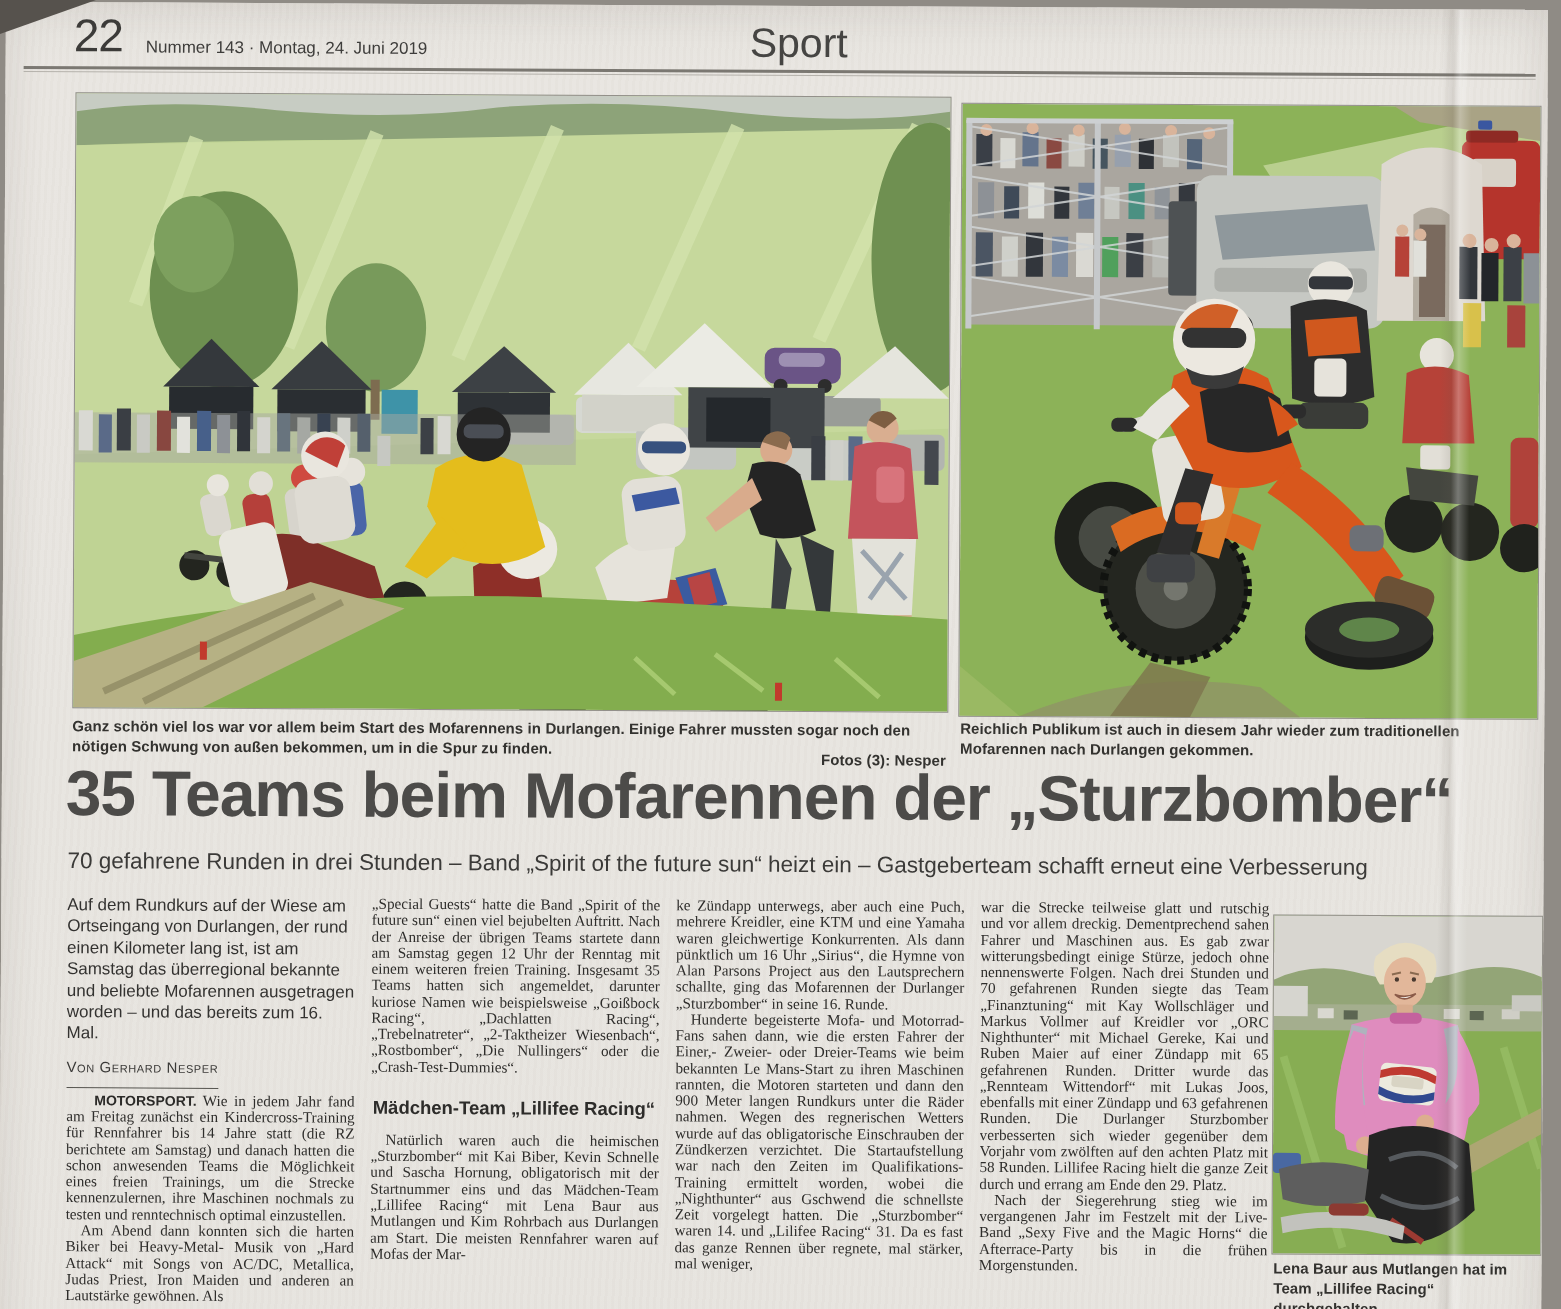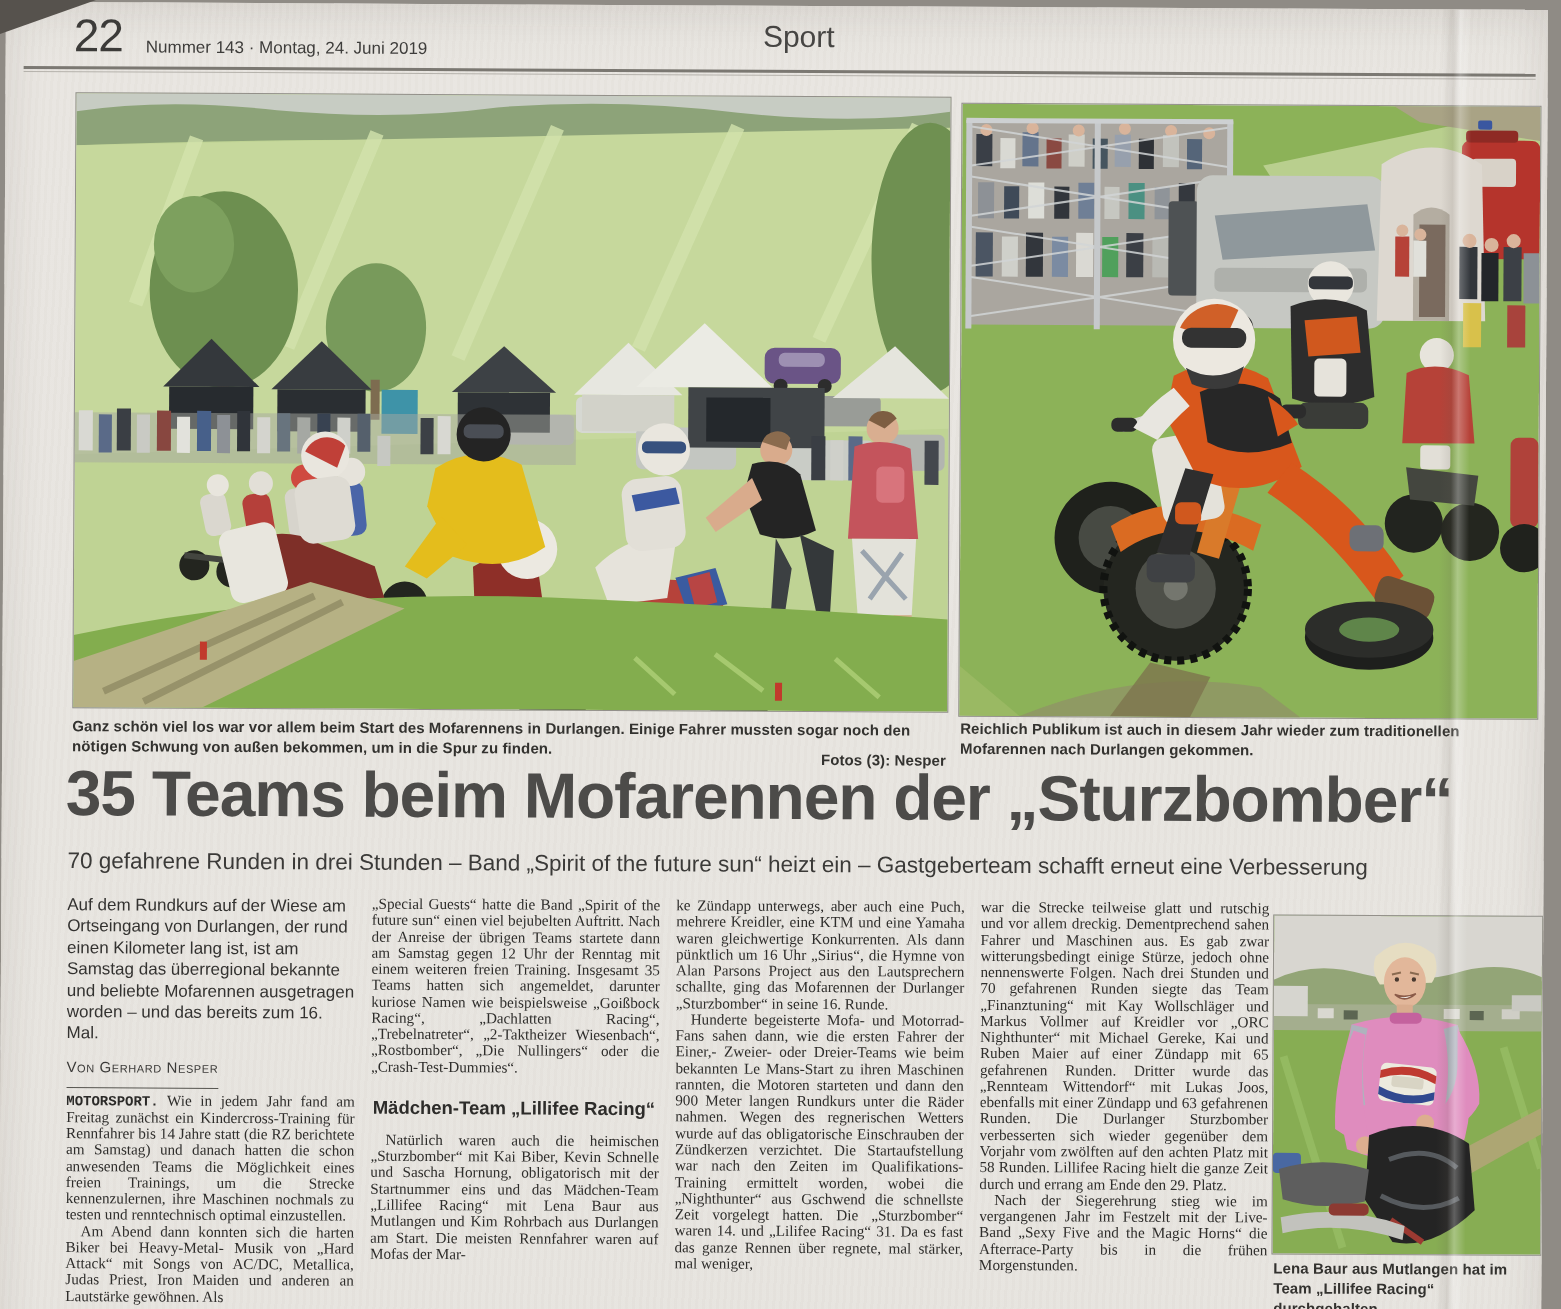--- a/index.html
+++ b/index.html
@@ -24,21 +24,21 @@
     overflow:hidden; z-index:1;
   }
   .crease {
     position:absolute; left:1436px; top:0; width:30px; height:100%;
     background:linear-gradient(90deg, rgba(0,0,0,0) 0%, rgba(100,92,82,0.14) 38%, rgba(255,255,255,0.28) 62%, rgba(0,0,0,0) 100%);
     pointer-events:none;
   }
   
   .pagenum { position:absolute; left:68px; top:6px; font-size:46px; color:#3c3b39; letter-spacing:-1px; }
   .issue   { position:absolute; left:140px; top:35px; font-size:17px; color:#3e3d3b; }
-  .section { position:absolute; left:calc(50% + 22px); top:14px; transform:translateX(-50%); font-size:30px; color:#464543; }
+  .section { position:absolute; left:calc(50% + 22px); top:14px; transform:translateX(-50%); font-size:41px; color:#464543; }
   .rule-a  { position:absolute; left:18px; right:12px; top:64px; height:3px; background:#7b7872; }
   .rule-b  { position:absolute; left:18px; right:12px; top:69px; height:1px; background:#b5b2ac; }
   
   .photo { position:absolute; margin:0; border:1px solid #93908a; background:#cfd2c8; overflow:hidden; }
   .photo svg { display:block; width:100%; height:100%; }
   .photo-start { left:70px;  top:90px;  width:874px; height:614px; }
   .photo-crowd { left:956px; top:96px;  width:578px; height:612px; }
   .photo-lena  { left:1272px; top:906px; width:268px; height:338px; }
   
   .caption { position:absolute; font-size:15px; font-weight:700; color:#33322f; line-height:1.34; letter-spacing:0.1px; }
@@ -62,21 +62,21 @@
   }
   .col { overflow:hidden; }
   .lead { margin:0 0 14px 0; font-size:17px; line-height:1.26; color:#333230; }
   .byline { margin:0 0 17px 0; font-size:15px; color:#3a3937; }
   .byline-inner { font-variant:small-caps; letter-spacing:0.6px; border-bottom:1.5px solid #55544f; padding-bottom:12px; }
   .body {
     margin:0; font-family:"Liberation Serif", serif; font-size:15.2px; line-height:1.07;
     text-align:justify; color:#2e2d2b; hyphens:auto; -webkit-hyphens:auto;
   }
   .indent { text-indent:15px; }
-  .kicker { font-family:Liberation Mono, monospace; font-weight:700; text-transform:uppercase; font-size:14px; color:#2b2a28; }
+  .kicker { font-family:Liberation Sans, sans-serif; font-weight:700; text-transform:uppercase; font-size:14px; color:#2b2a28;margin-left:28px; }
   .crosshead { margin:22px 0 13px 2px; font-size:18.5px; font-weight:700; color:#2d2c2a; }
 </style>
 </head>
 <body>
 
 <div class="scan">
   <div class="corner-tl"></div>
 
   <div class="paper">
 

